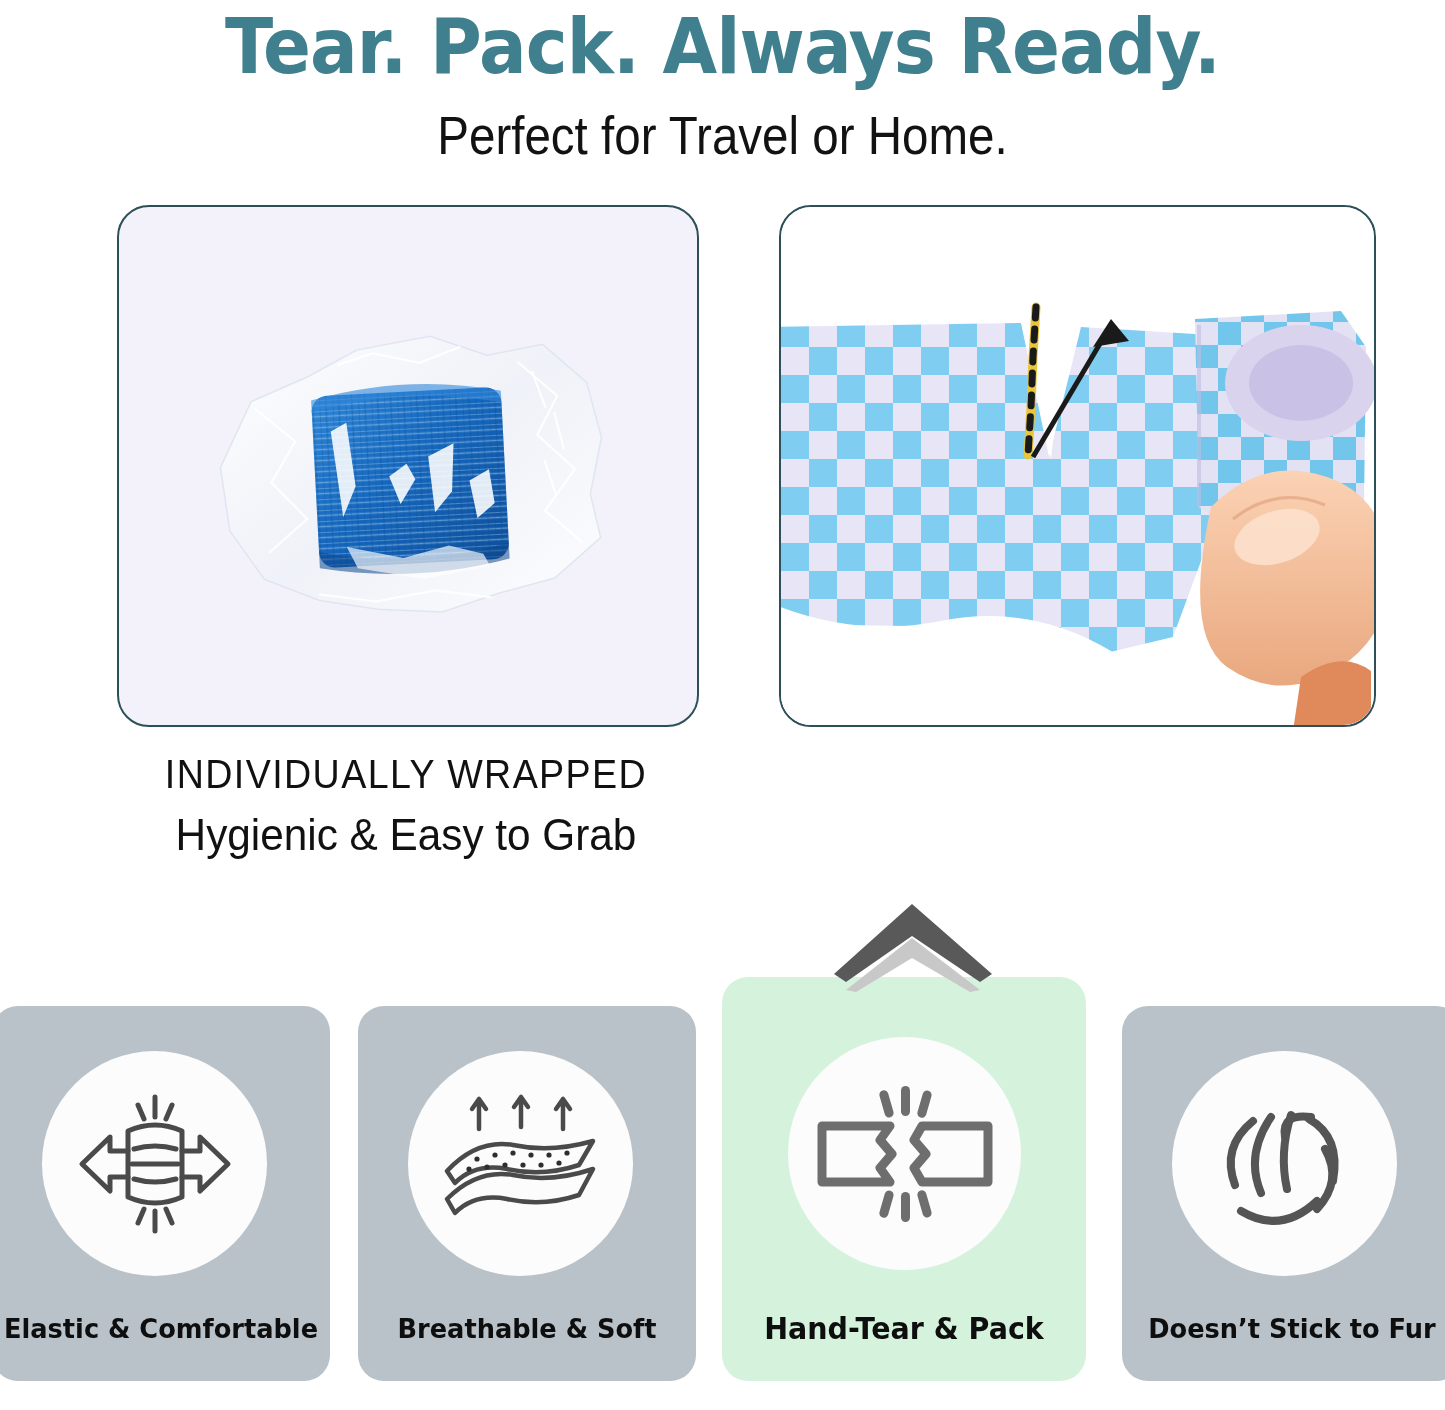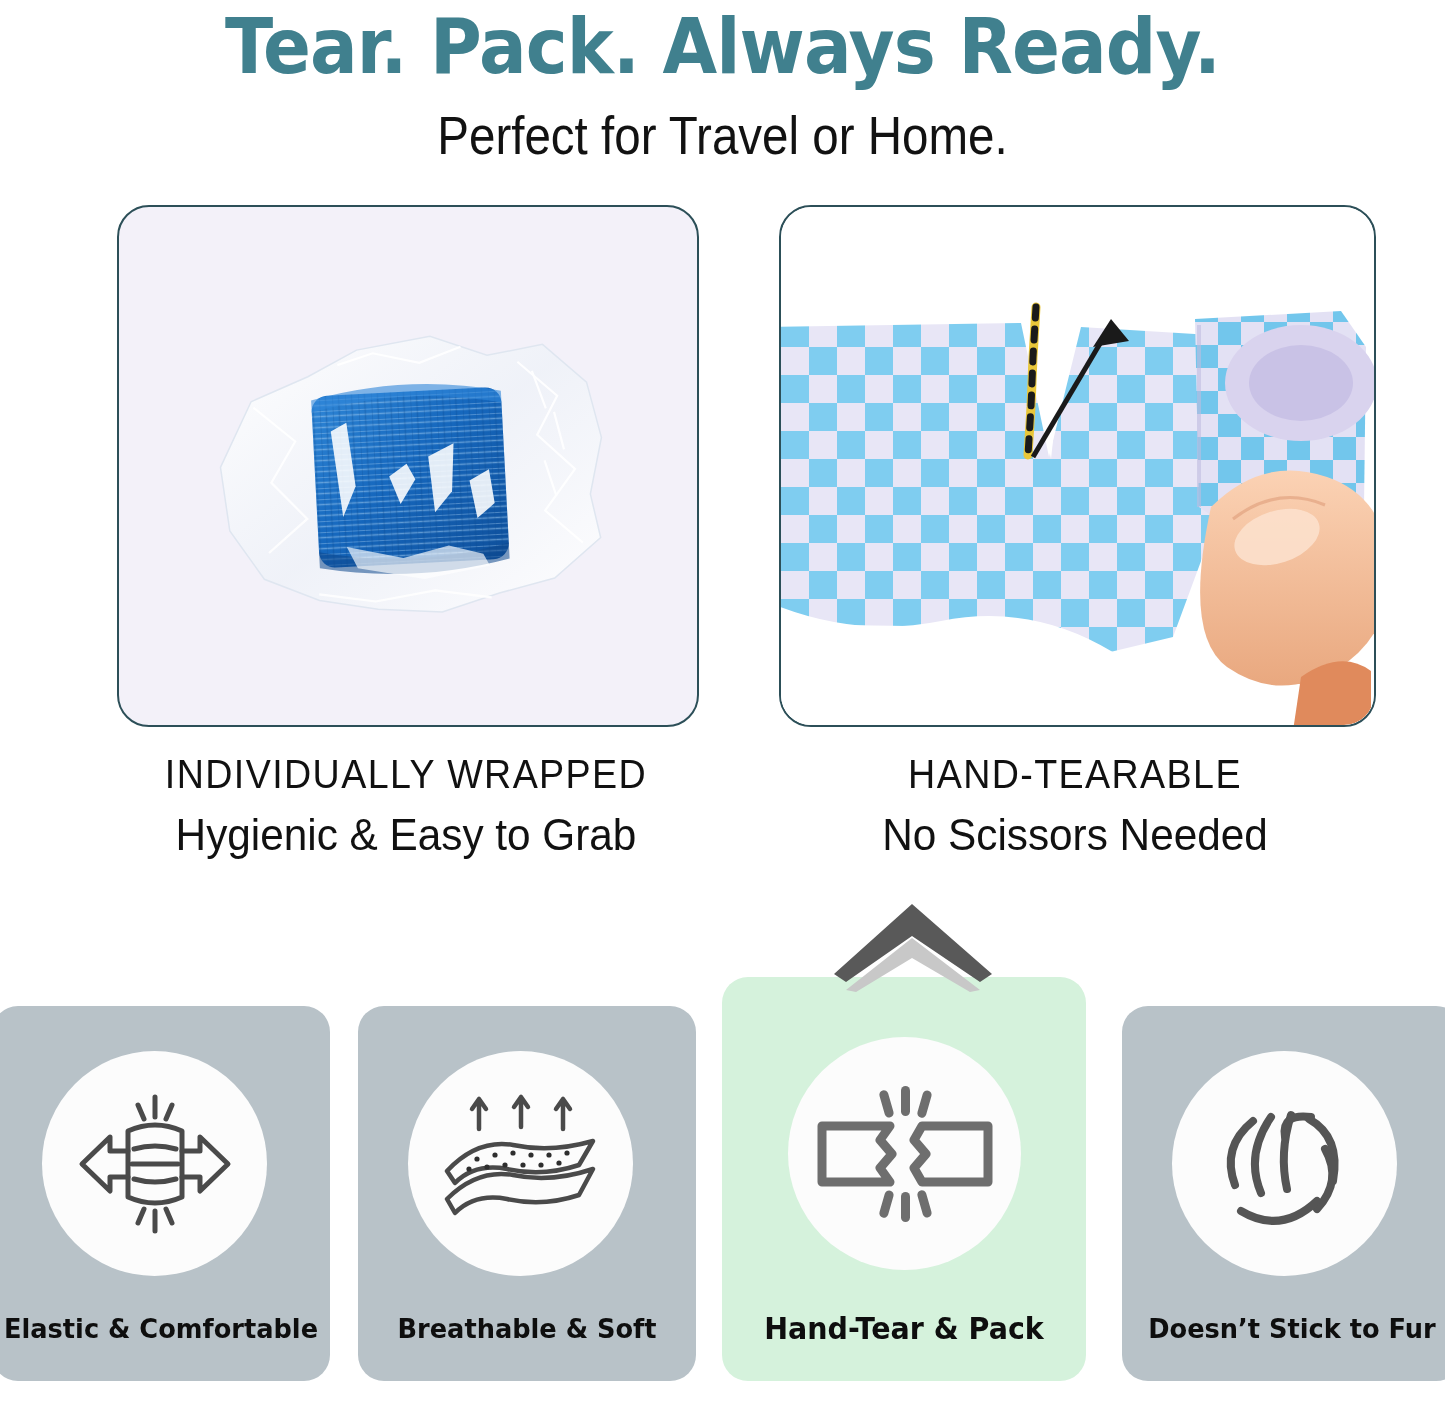--- a/index.html
+++ b/index.html
@@ -225,24 +225,20 @@
           <path d="M330 112 L312 140 L348 134 Z" fill="#1A1A1A"></path>
         </g>
       </svg>
     </div>
   </div>
 
   <div class="caption" id="cap-left">
     <div class="line1">INDIVIDUALLY WRAPPED</div>
     <div class="line2">Hygienic &amp; Easy to Grab</div>
   </div>
-  <div class="caption" id="cap-right">
-    <div class="line1">HAND-TEARABLE</div>
-    <div class="line2">No Scissors Needed</div>
-  </div>
 </div>
 
 <div class="cards">
 
   <div class="card gray" id="card-0">
     <div class="card-circle c0">
       <svg width="170" height="150" viewBox="0 0 170 150">
         <g fill="none" stroke="#4A4A4A" stroke-width="5" stroke-linecap="round" stroke-linejoin="round">
           <path d="M58 42 Q85 30 112 42 L112 108 Q85 120 58 108 Z"></path>
           <path d="M64 60 Q85 54 106 60"></path>

